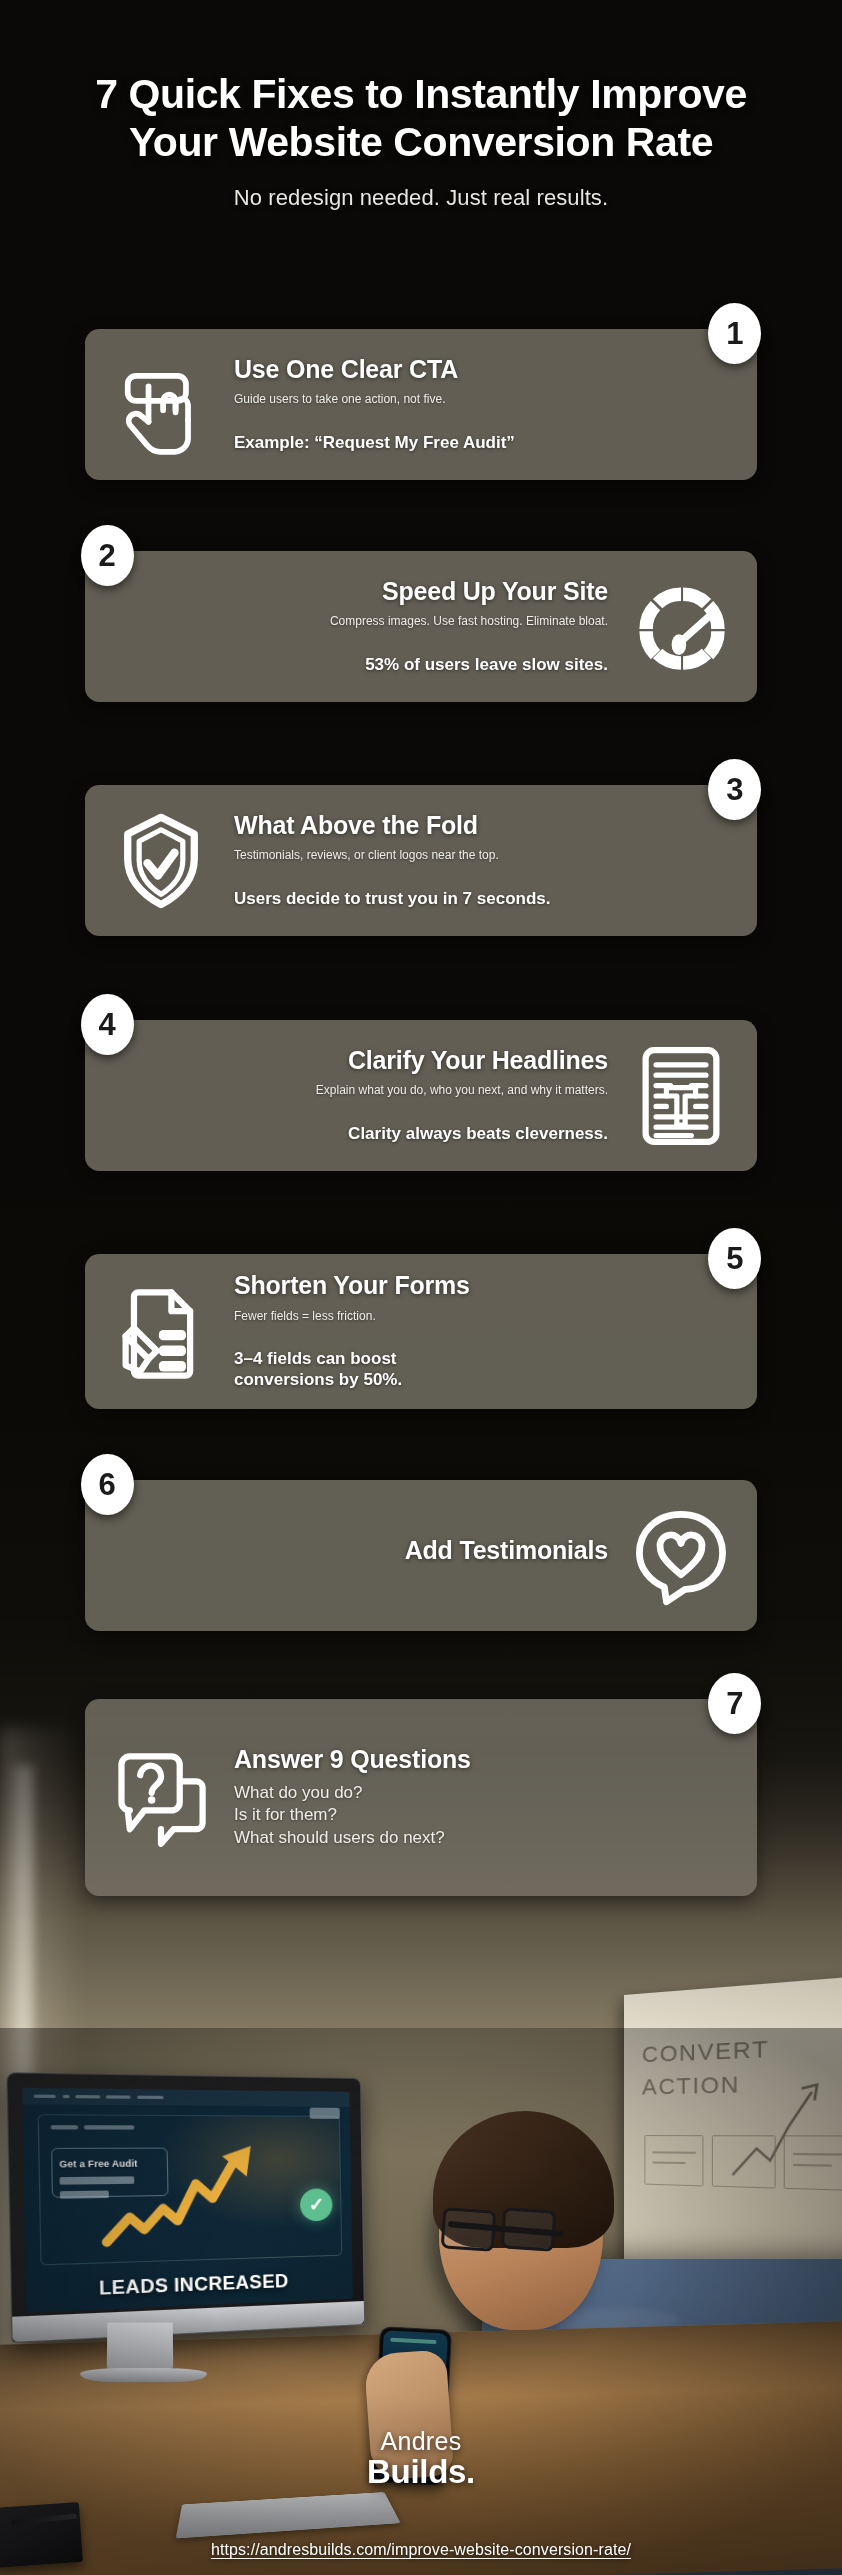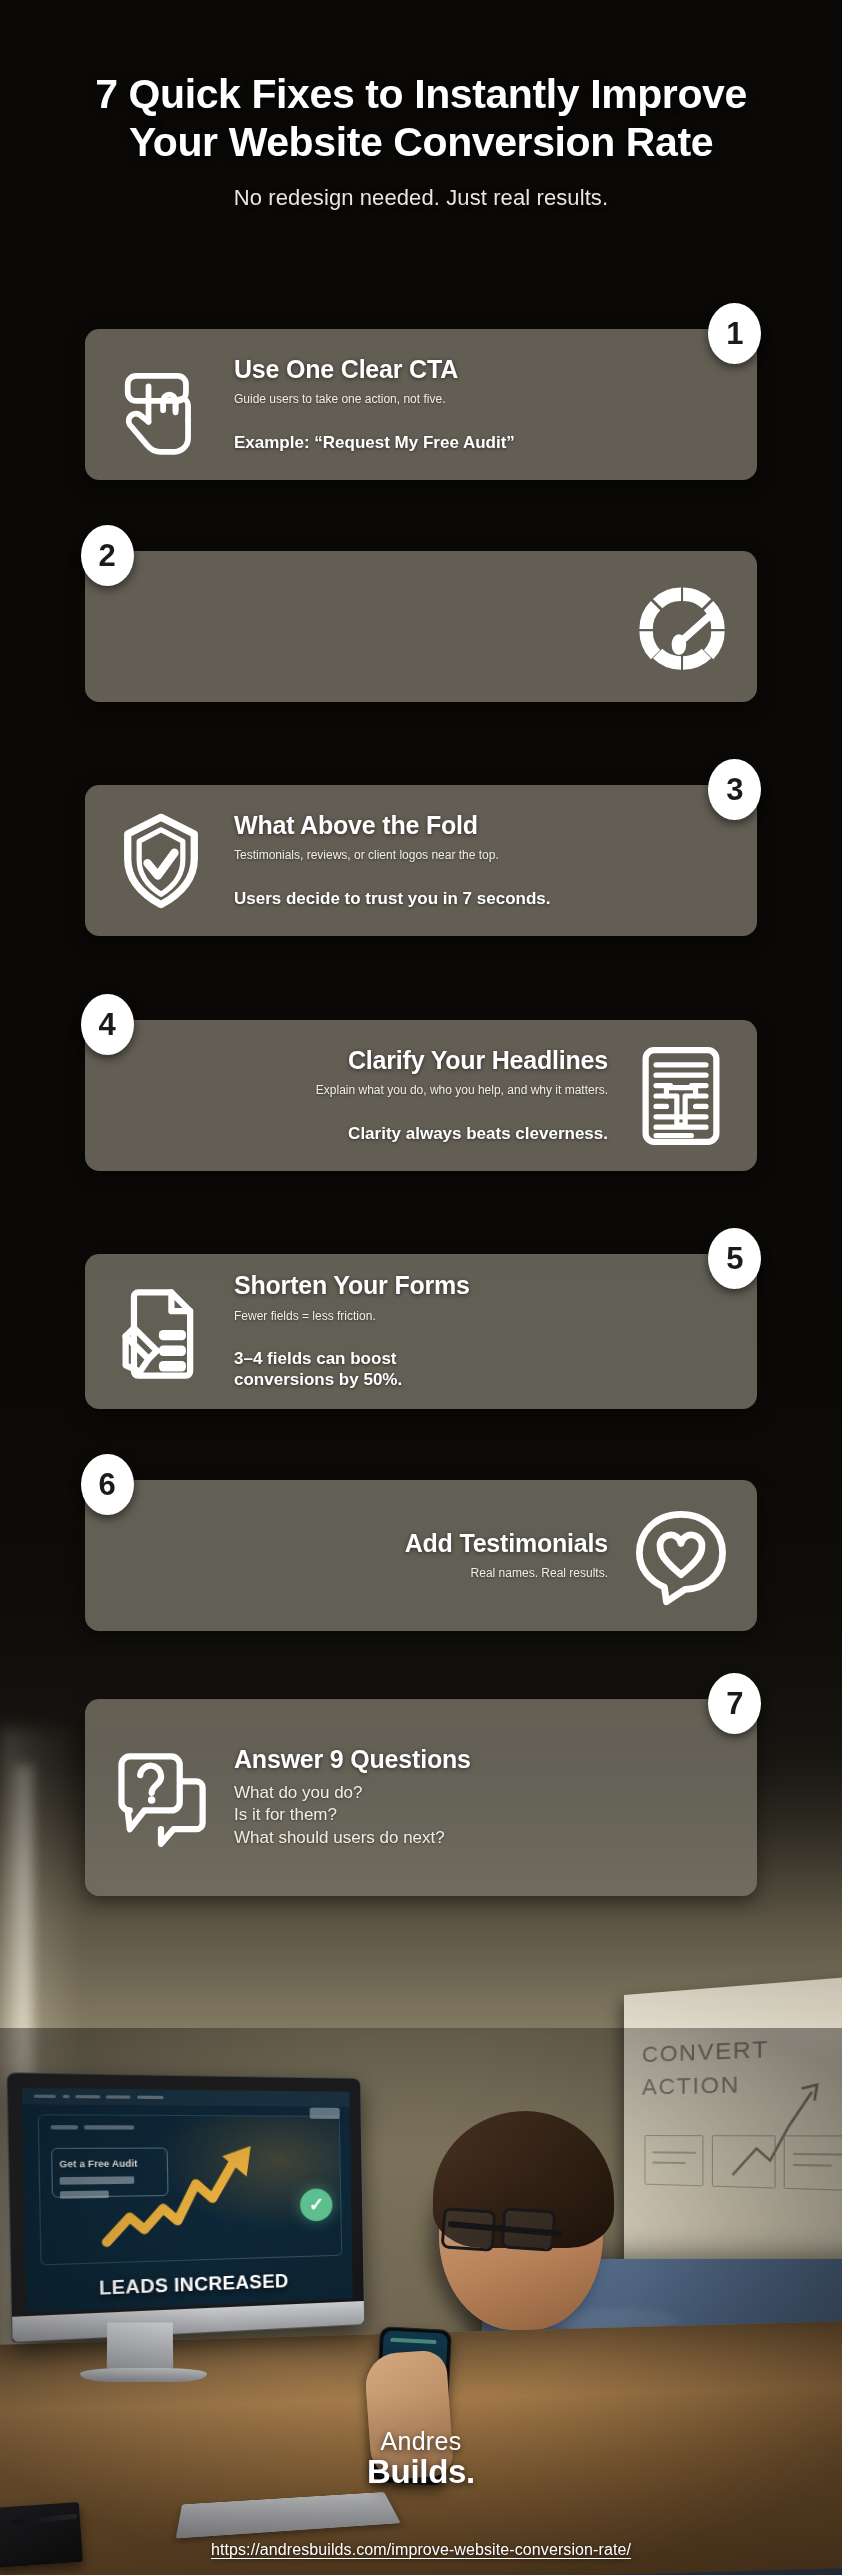--- a/index.html
+++ b/index.html
@@ -556,20 +556,25 @@
             <path d="M81 25 a38 38 0 0 1 11 27 h-13 a25 25 0 0 0-7-18 z"></path>
             <path d="M10 54 h13 a25 25 0 0 0 7 18 l-9 9 a38 38 0 0 1-11-27 z"></path>
             <path d="M79 54 h13 a38 38 0 0 1-11 27 l-9-9 a25 25 0 0 0 7-18 z"></path>
             <path d="M50 78 a25 25 0 0 1-18-7 l-9 9 a38 38 0 0 0 27 11 z"></path>
             <path d="M52 78 v13 a38 38 0 0 0 27-11 l-9-9 a25 25 0 0 1-18 7 z"></path>
           </g>
           <path d="M79 38 L51 63" stroke="#fff" stroke-width="7" stroke-linecap="round" fill="none"></path>
           <ellipse cx="48" cy="67" rx="7" ry="10" fill="#fff"></ellipse>
         </svg>
       </div>
+      <div class="card-text align-right">
+        <div class="card-title">Speed Up Your Site</div>
+        <div class="card-desc">Compress images. Use fast hosting. Eliminate bloat.</div>
+        <div class="card-stat">53% of users leave slow sites.</div>
+      </div>
     </div>
 
     <div class="card" style="top:785px; height:151px;">
       <div class="badge right">3</div>
       <div class="card-icon">
         <svg viewBox="0 0 100 100" fill="none" stroke="#fff" stroke-width="7" stroke-linecap="round" stroke-linejoin="round">
           <path d="M50 8 L18 24 v24 c0 20 14 34 32 44 18-10 32-24 32-44 V24 z"></path>
           <path d="M50 20 L29 31 v18 c0 15 10 26 21 33 11-7 21-18 21-33 V31 z" stroke-width="5"></path>
           <path d="M37 52 l10 12 16-22" stroke-width="8"></path>
         </svg>
@@ -586,21 +591,21 @@
       <div class="card-icon">
         <svg viewBox="0 0 100 100" fill="none" stroke="#fff" stroke-width="5" stroke-linecap="round">
           <rect x="16" y="6" width="68" height="88" rx="8" stroke-width="6"></rect>
           <path d="M26 20 h48 M26 30 h48 M26 40 h14 M60 40 h14 M26 50 h10 M64 50 h10
                    M26 60 h10 M64 60 h10 M26 70 h48 M26 80 h48 M26 88 h34" stroke-width="5"></path>
           <path d="M36 42 h28 v8 h-10 v28 h-8 v-28 h-10 z" stroke-width="5" stroke-linejoin="round"></path>
         </svg>
       </div>
       <div class="card-text align-right">
         <div class="card-title">Clarify Your Headlines</div>
-        <div class="card-desc">Explain what you do, who you help, and why it matters.</div>
+        <div class="card-desc">Explain what you do, who you next, and why it matters.</div>
         <div class="card-stat">Clarity always beats cleverness.</div>
       </div>
     </div>
 
     <div class="card" style="top:1254px; height:155px;">
       <div class="badge right">5</div>
       <div class="card-icon">
         <svg viewBox="0 0 100 100" fill="none" stroke="#fff" stroke-width="6" stroke-linecap="round" stroke-linejoin="round">
           <path d="M28 12 h32 l18 18 v58 a4 4 0 0 1-4 4 H28 a4 4 0 0 1-4-4 V16 a4 4 0 0 1 4-4 z"></path>
           <path d="M60 12 v18 h18"></path>
@@ -622,21 +627,20 @@
     <div class="card reverse" style="top:1480px; height:151px;">
       <div class="badge left">6</div>
       <div class="card-icon">
         <svg viewBox="0 0 100 100" fill="none" stroke="#fff" stroke-width="6.5" stroke-linecap="round" stroke-linejoin="round">
           <path d="M50 10 C74 10 90 27 90 47 C90 67 74 82 54 82 L36 94 L34 80 C20 74 10 62 10 47 C10 27 26 10 50 10 z"></path>
           <path d="M50 68 C38 58 30 50 30 42 a10 10 0 0 1 20-4 a10 10 0 0 1 20 4 c0 8-8 16-20 26 z"></path>
         </svg>
       </div>
       <div class="card-text align-right">
         <div class="card-title">Add Testimonials</div>
-        <div class="card-desc">Real names. Real results.</div>
       </div>
     </div>
 
     <div class="card" style="top:1699px; height:197px;">
       <div class="badge right">7</div>
       <div class="card-icon">
         <svg viewBox="0 0 100 100" fill="none" stroke="#fff" stroke-width="6" stroke-linecap="round" stroke-linejoin="round">
           <path d="M12 18 a8 8 0 0 1 8-8 h40 a8 8 0 0 1 8 8 v36 a8 8 0 0 1-8 8 H34 L20 80 L18 62 h2 a8 8 0 0 1-8-8 z"></path>
           <path d="M30 28 a10 10 0 0 1 20 2 c0 7-9 8-9 15" stroke-width="6"></path>
           <circle cx="41" cy="52" r="3.6" fill="#fff" stroke="none"></circle>

